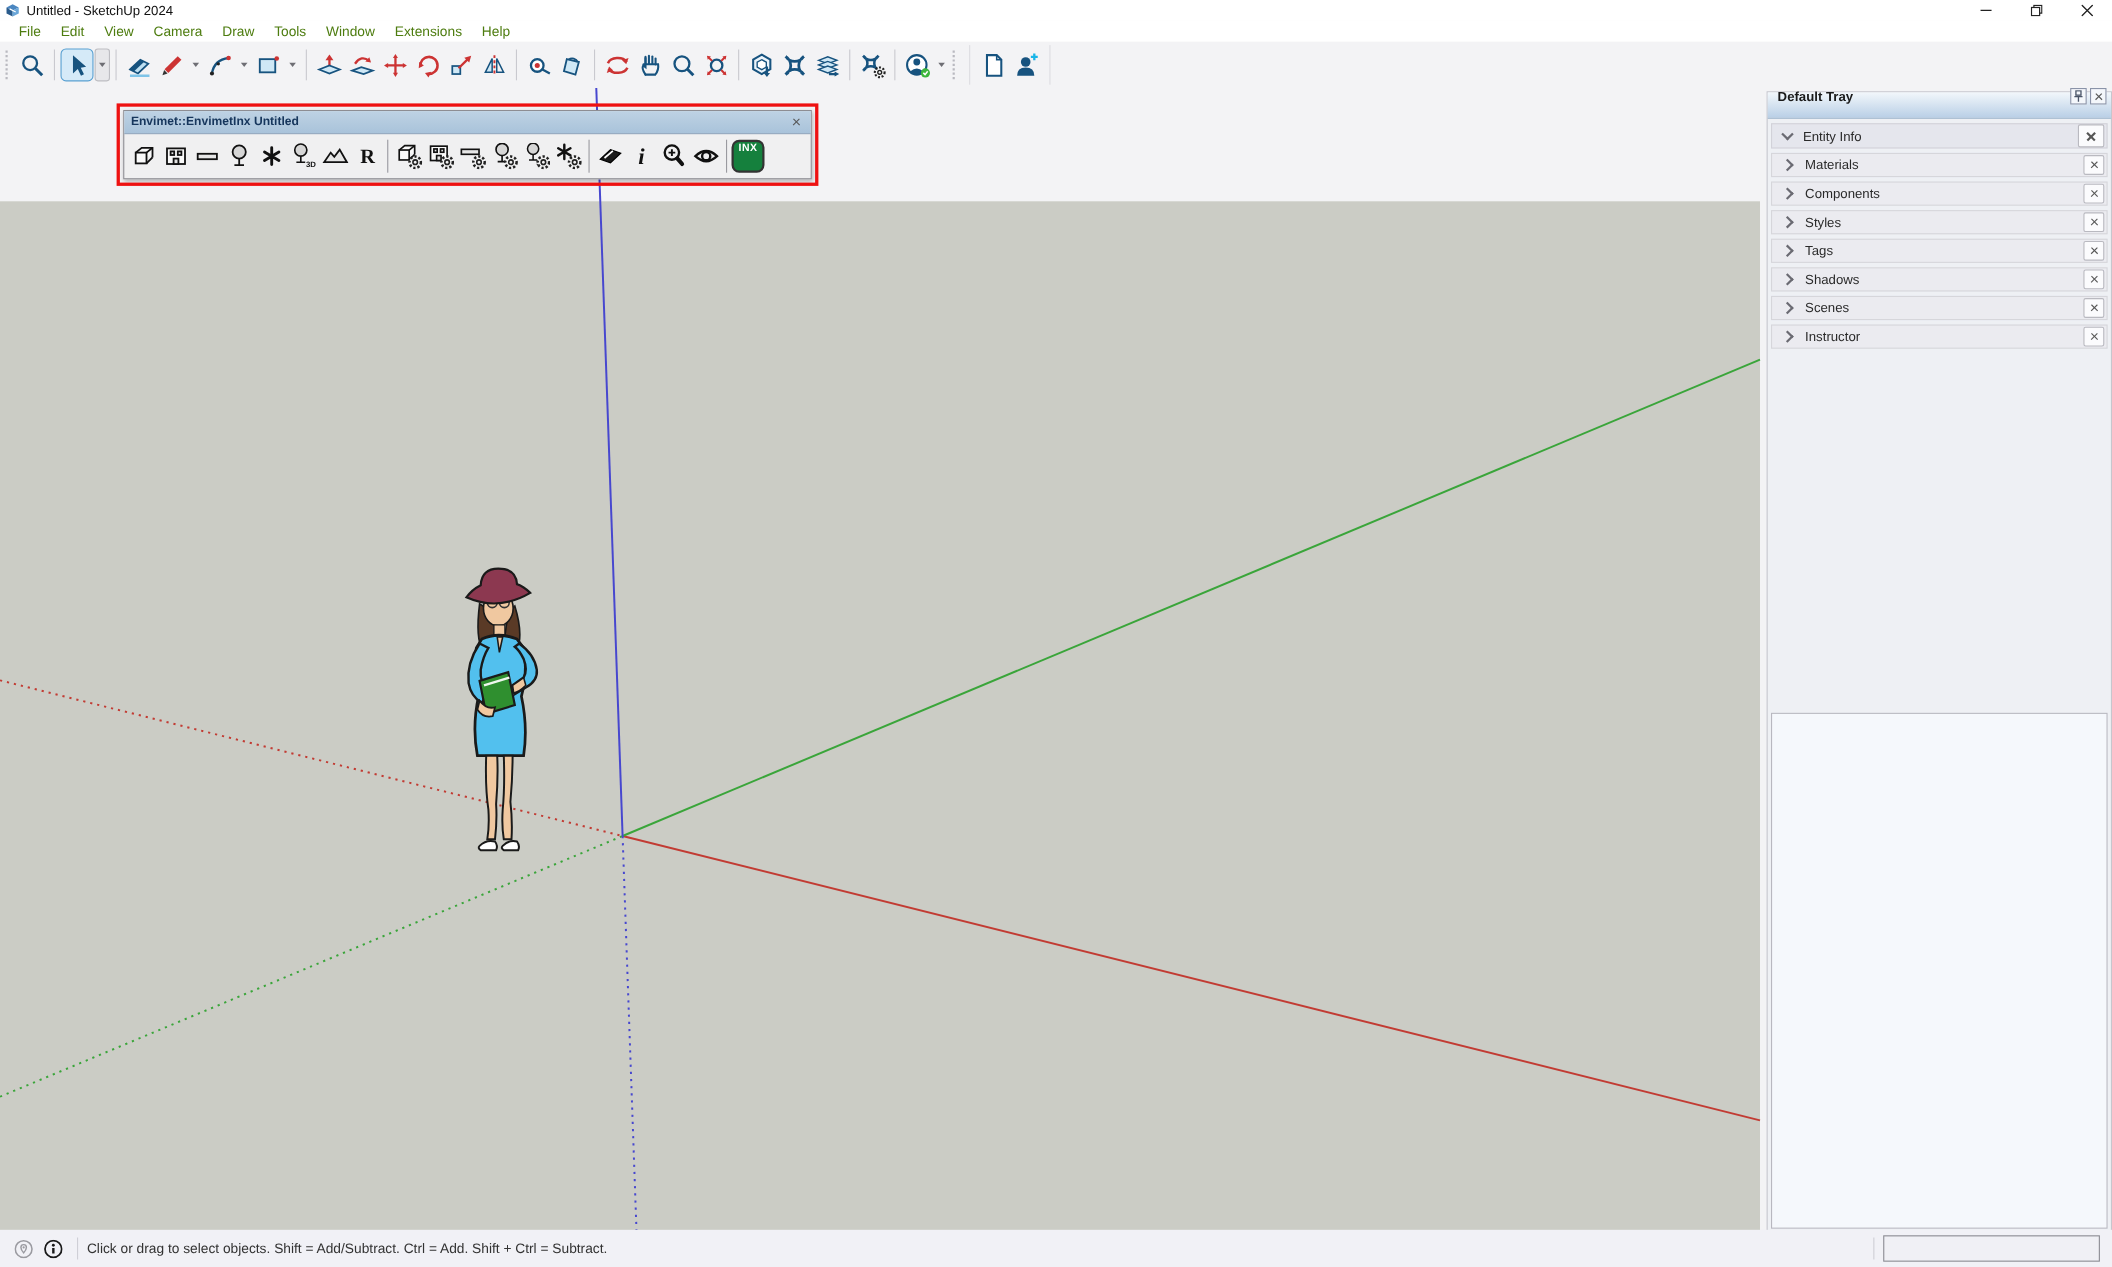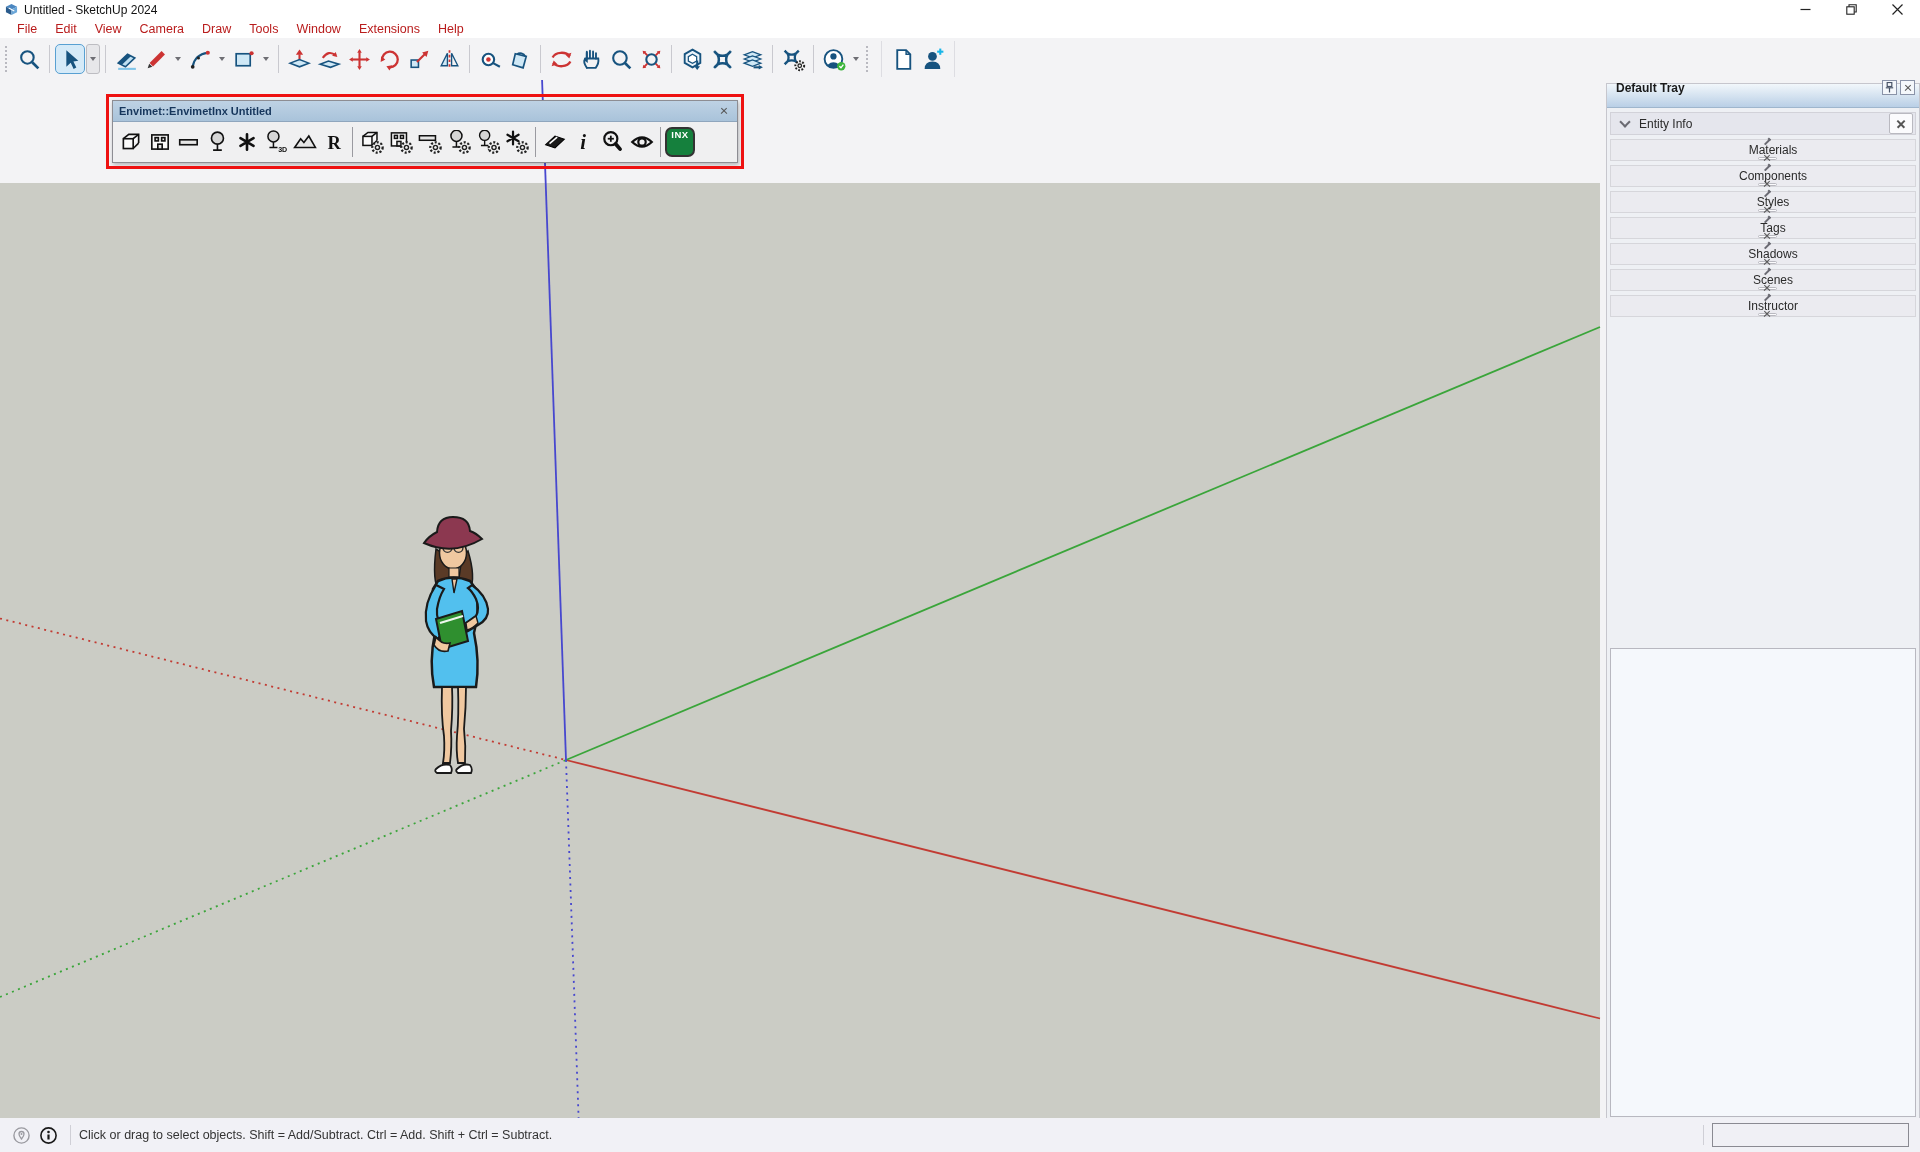--- a/index.html
+++ b/index.html
@@ -8,21 +8,21 @@
 
   
   .titlebar { position:absolute; left:0; top:0; width:1920px; height:19px; background:#ffffff; display:flex; align-items:center; z-index:3; }
   .titlebar .logo { margin:0 6px 0 5px; display:flex; }
   .titlebar .wtitle { font-size:12px; color:#111; }
   .wincontrols { position:absolute; right:0; top:0; height:19px; display:flex; }
   .wcbtn { width:46px; height:19px; display:flex; align-items:center; justify-content:center; }
 
   
   .menubar { position:absolute; left:0; top:19px; width:1920px; height:19px; background:#ffffff; display:flex; align-items:center; padding-left:8px; z-index:3; }
-  .mitem { font-size:12.5px; padding:0 9px; color:#b91c1c; cursor:default; }
+  .mitem { font-size:12.5px; padding:0 9px; color:#4d7c0f; cursor:default; }
 
   
   .toolbar { position:absolute; left:0; top:38px; width:1920px; height:42px; background:#f3f3f5; display:flex; align-items:center; padding-left:2px; z-index:3; }
   .grip { width:6px; height:26px; border-left:2px dotted #b9b9c0; margin:0 3px; }
   .tsep { width:1px; height:28px; background:#c9c9cf; margin:0 5px; }
   .tbtn { width:30px; height:30px; display:flex; align-items:center; justify-content:center; border-radius:4px; }
   .tbtn svg { width:25px; height:25px; }
   .sel-active { background:#d5eaf8; border:1.5px solid #58a0d2; border-radius:5px; }
   .ddside { width:14px; height:30px; background:#e7e7ea; border:1px solid #bdbdc2; border-radius:3px; display:flex; align-items:center; justify-content:center; margin-left:1px; }
   .caret { width:0; height:0; border-left:3.5px solid transparent; border-right:3.5px solid transparent; border-top:4.5px solid #6e6e74; }
@@ -50,21 +50,21 @@
   .tray { position:absolute; left:1606px; top:83px; width:314px; height:1037px; background:#eef0f4; border:1px solid #c6c6cd; z-index:3; }
   .tray-header { height:24px; background:linear-gradient(#f2f7fb,#b9cfe6); border-bottom:1px solid #9fb6cd; display:flex; align-items:center; padding:0 4px 16px 9px; }
   .tray-header .ttl { font-size:12px; font-weight:bold; color:#1a1a1a; flex:1; }
   .hbtn { width:15px; height:15px; border:1px solid #8a93a8; background:#f4f7fb; margin-left:3px; display:flex; align-items:center; justify-content:center; position:relative; }
   .entity-bar { margin:4px 3px 0 3px; height:23px; background:#e5e6ed; border:1px solid #d2d2d9; display:flex; align-items:center; padding:0 2px 0 10px; }
   .entity-bar .lbl { font-size:12px; color:#2a2a2a; margin-left:10px; flex:1; }
   .xbig { width:24px; height:21px; background:#fbfbfd; border:1px solid #b9b9c0; border-radius:2px; position:relative; }
   .entity-body { margin:0 3px; height:236px; background:#f7f8fb; border:1px solid #e0e0e6; border-top:none; padding:10px 12px; }
   .noselect { font-size:12px; font-weight:bold; color:#333; }
   .entity-body hr { border:none; border-top:1px solid #d9d9de; margin-top:10px; }
-  .traybar { margin:4px 3px 0 3px; height:22px; background:#ebebf0; border:1px solid #d6d6db; display:flex; align-items:center; padding:0 2px 0 10px;flex-direction:column; }
+  .traybar { margin:4px 3px 0 3px; height:22px; background:#ebebf0; border:1px solid #d6d6db; display:flex; align-items:center; padding:0 2px 0 10px; }
   .traybar .lbl { font-size:12px; color:#2a2a2a; margin-left:12px; flex:1; }
   .xsm { width:19px; height:18px; background:#fbfbfd; border:1px solid #b9b9c0; border-radius:2px; position:relative; }
   .tray-fill { position:absolute; left:3px; right:3px; top:564px; bottom:2px; background:#f5f8fc; border:1px solid #b8b8c0; }
   .chev { width:8px; height:8px; border-right:2px solid #6a6a72; border-bottom:2px solid #6a6a72; display:inline-block; }
   .chev.right { transform:rotate(-45deg); }
   .chev.down { transform:rotate(45deg); margin-top:-3px; }
   .xmark::before, .xmark::after { content:""; position:absolute; left:50%; top:50%; width:10px; height:1.6px; background:#555; }
   .xmark::before { transform:translate(-50%,-50%) rotate(45deg); }
   .xmark::after { transform:translate(-50%,-50%) rotate(-45deg); }
   .xmark-sm::before, .xmark-sm::after { width:8px; height:1.4px; }

